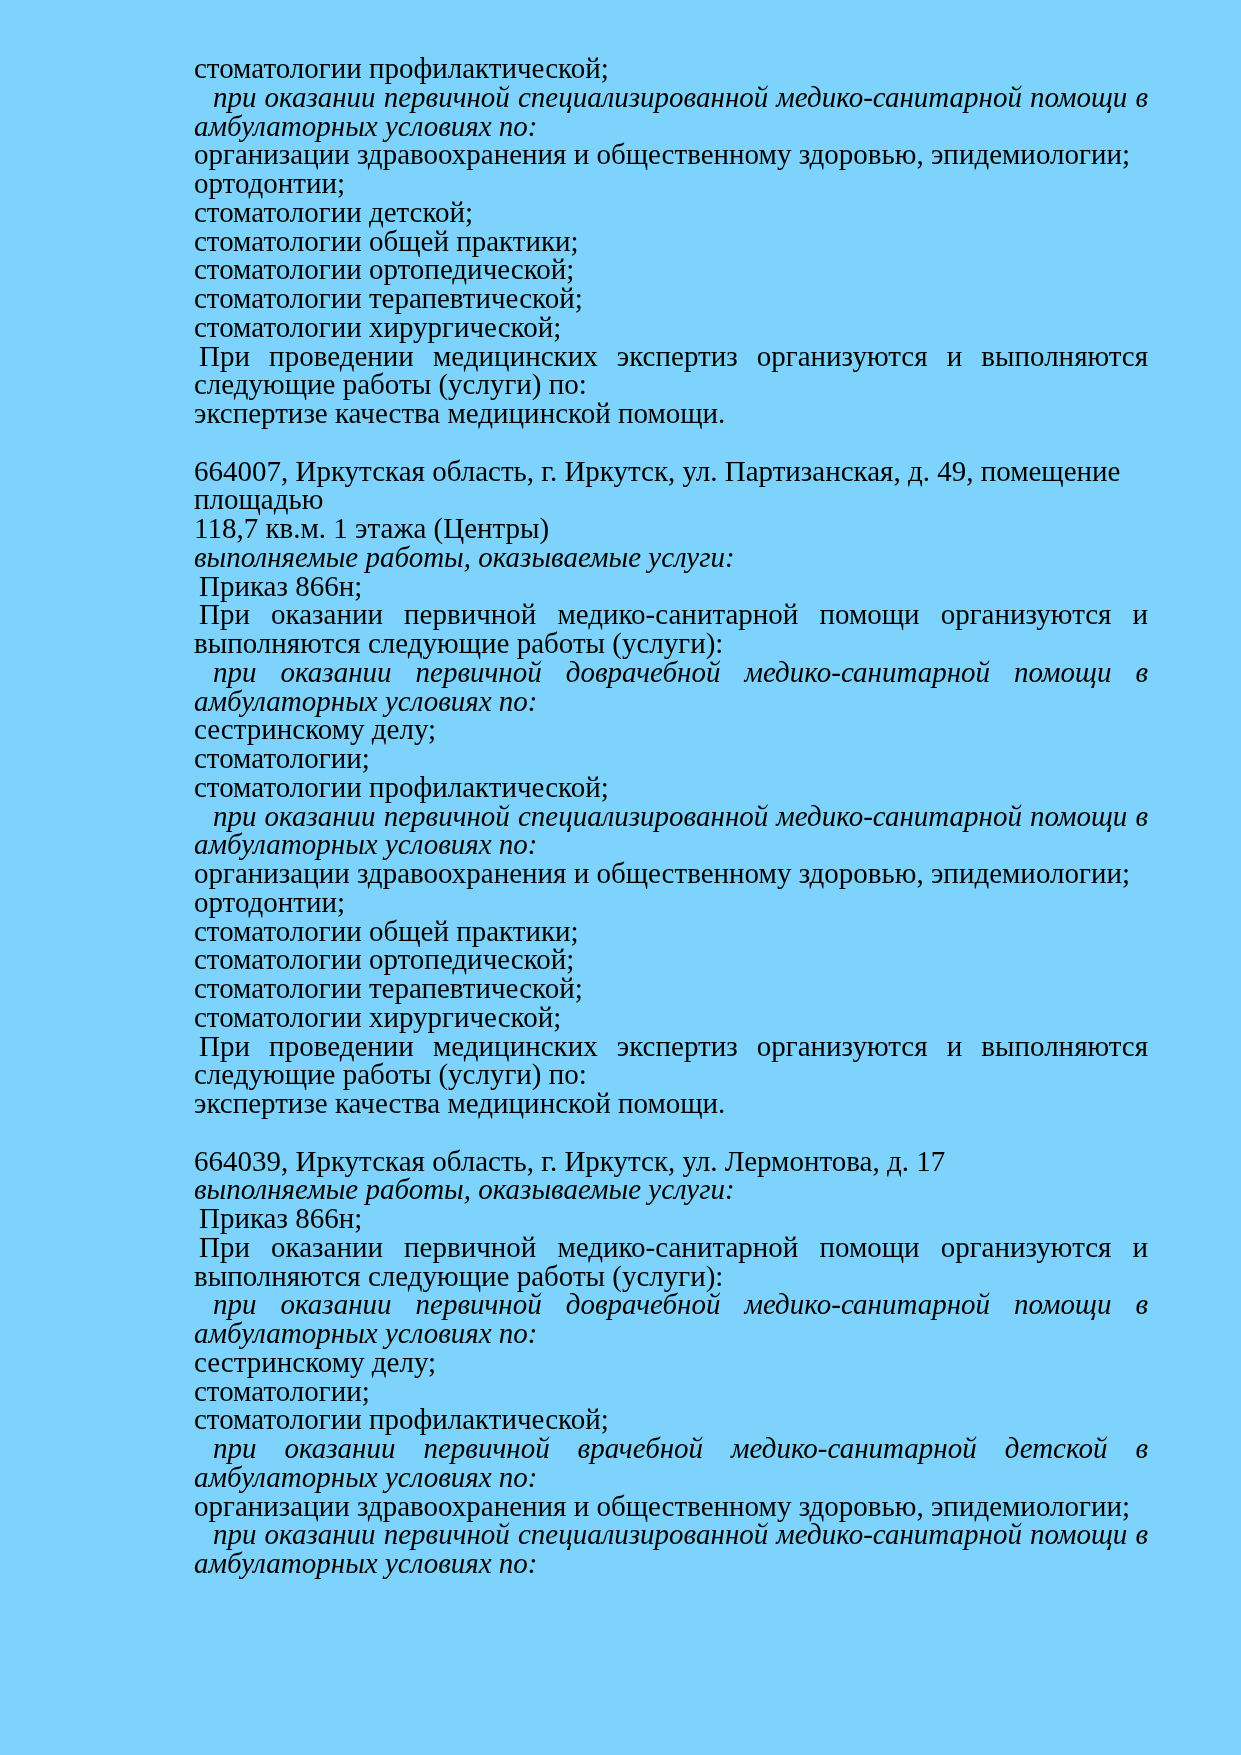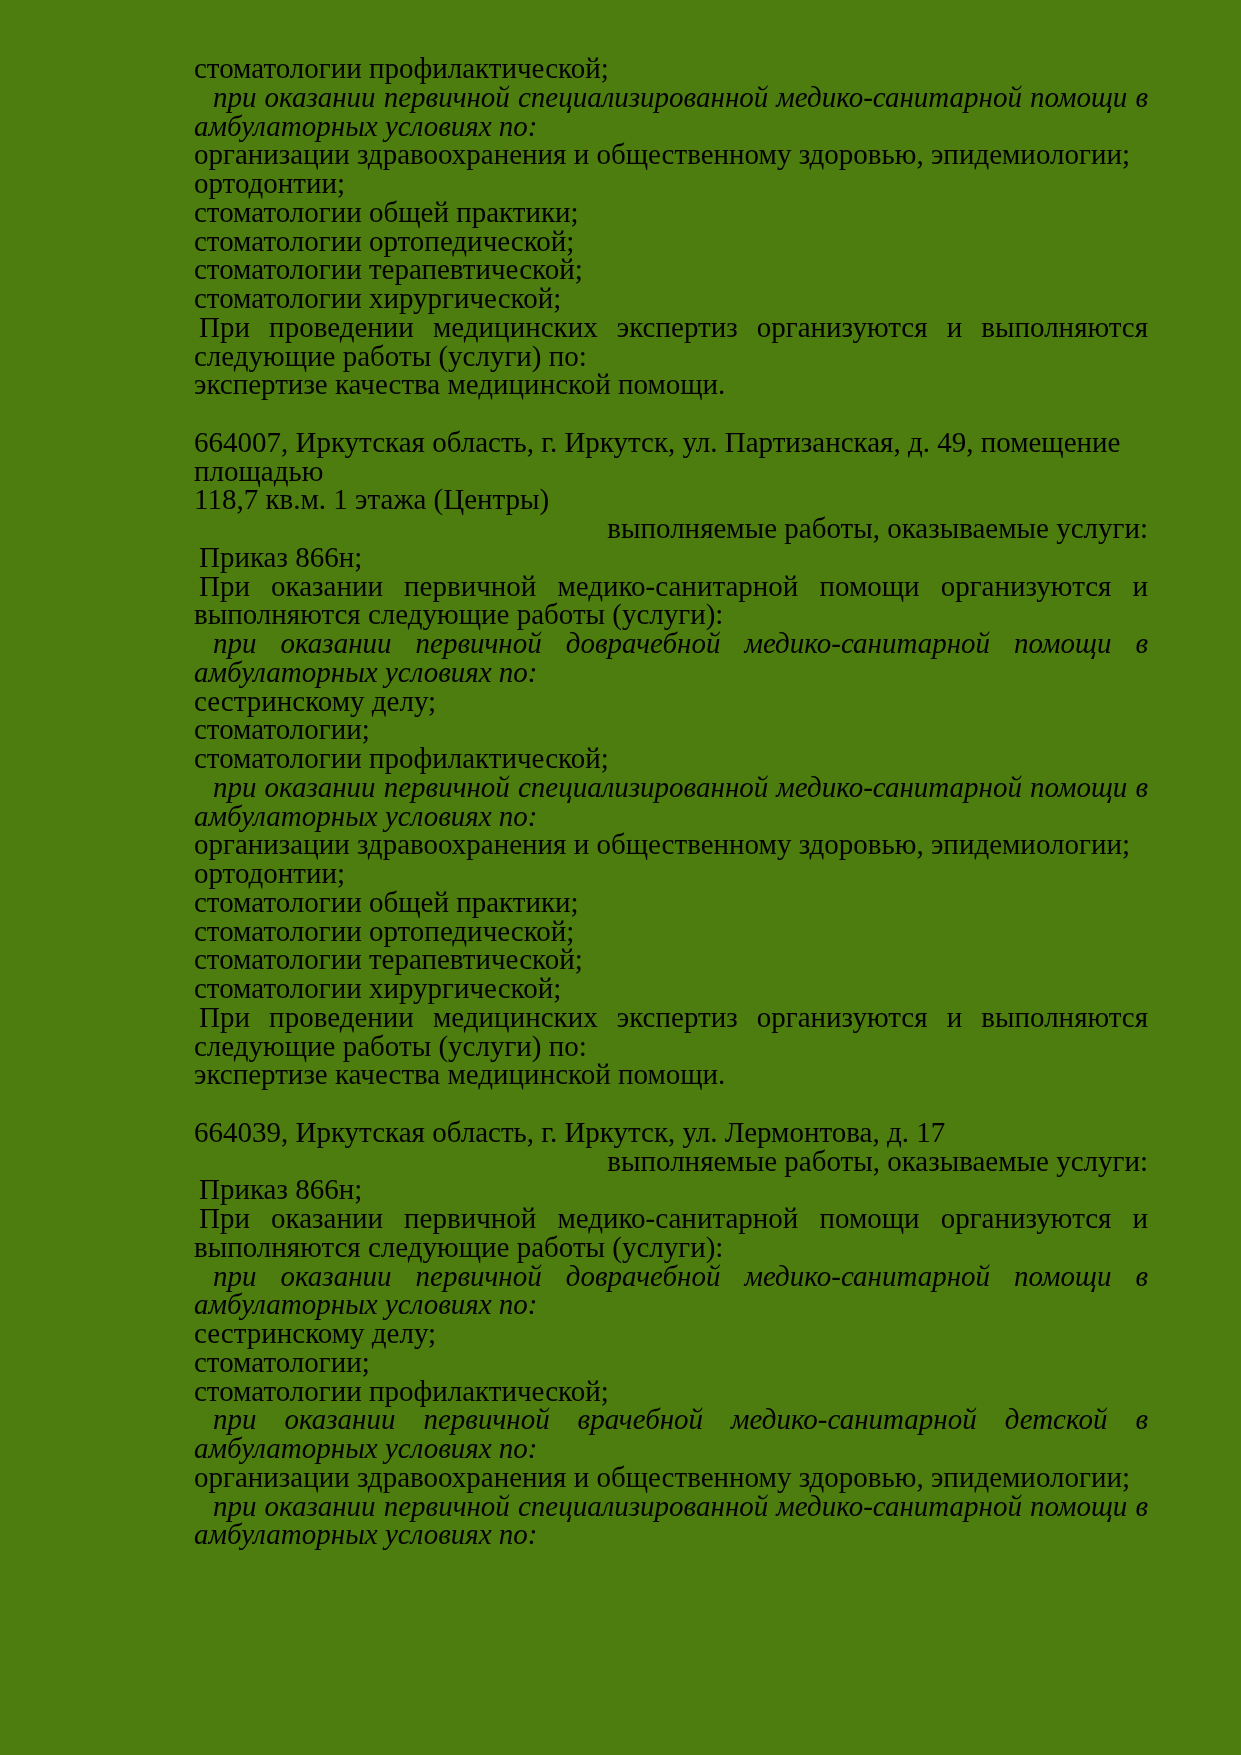--- a/index.html
+++ b/index.html
@@ -20,44 +20,45 @@
   }
   .content {
     padding: 54px 93px 0 194px; 
   }
   .content p {
     margin: 0;
     padding: 0;
   }
   
   .st-addr    { text-align: left; font-family: Liberation Serif, serif; }
-  .st-plain   { text-align: right; }
+  .st-plain   { text-align: left; font-style: italic; }
   .st-para-main {            
     padding-left: 9px;
     text-indent: 5px;
     text-align: justify;
   }
   .st-para-sub {             
     text-indent: 19px;
     text-align: justify;
     font-style: italic;
   }
   .st-item    { padding-left: 33px; }   
   .st-item-sm { padding-left: 24px; }   
   .st-spacer  { height: 28.75px; }      
 </style>
 </head>
 <body>
 
-<div class="page" style="background: #4d7c0f; color: rgb(0, 0, 0);">
+<div class="page" style="background: #7dd3fc; color: rgb(0, 0, 0);">
   <div class="content">
       <p class="st-item">стоматологии профилактической;</p>
       <p class="st-para-sub">при оказании первичной специализированной медико-санитарной помощи в амбулаторных условиях по:</p>
       <p class="st-item">организации здравоохранения и общественному здоровью, эпидемиологии;</p>
       <p class="st-item">ортодонтии;</p>
+      <p class="st-item">стоматологии детской;</p>
       <p class="st-item">стоматологии общей практики;</p>
       <p class="st-item">стоматологии ортопедической;</p>
       <p class="st-item">стоматологии терапевтической;</p>
       <p class="st-item">стоматологии хирургической;</p>
       <p class="st-para-main">При проведении медицинских экспертиз организуются и выполняются следующие работы (услуги) по:</p>
       <p class="st-item-sm">экспертизе качества медицинской помощи.</p>
       <p class="st-spacer"></p>
       <p class="st-addr">664007, Иркутская область, г. Иркутск, ул. Партизанская, д. 49, помещение площадью</p>
       <p class="st-addr">118,7 кв.м. 1 этажа (Центры)</p>
       <p class="st-plain">выполняемые работы, оказываемые услуги:</p>

